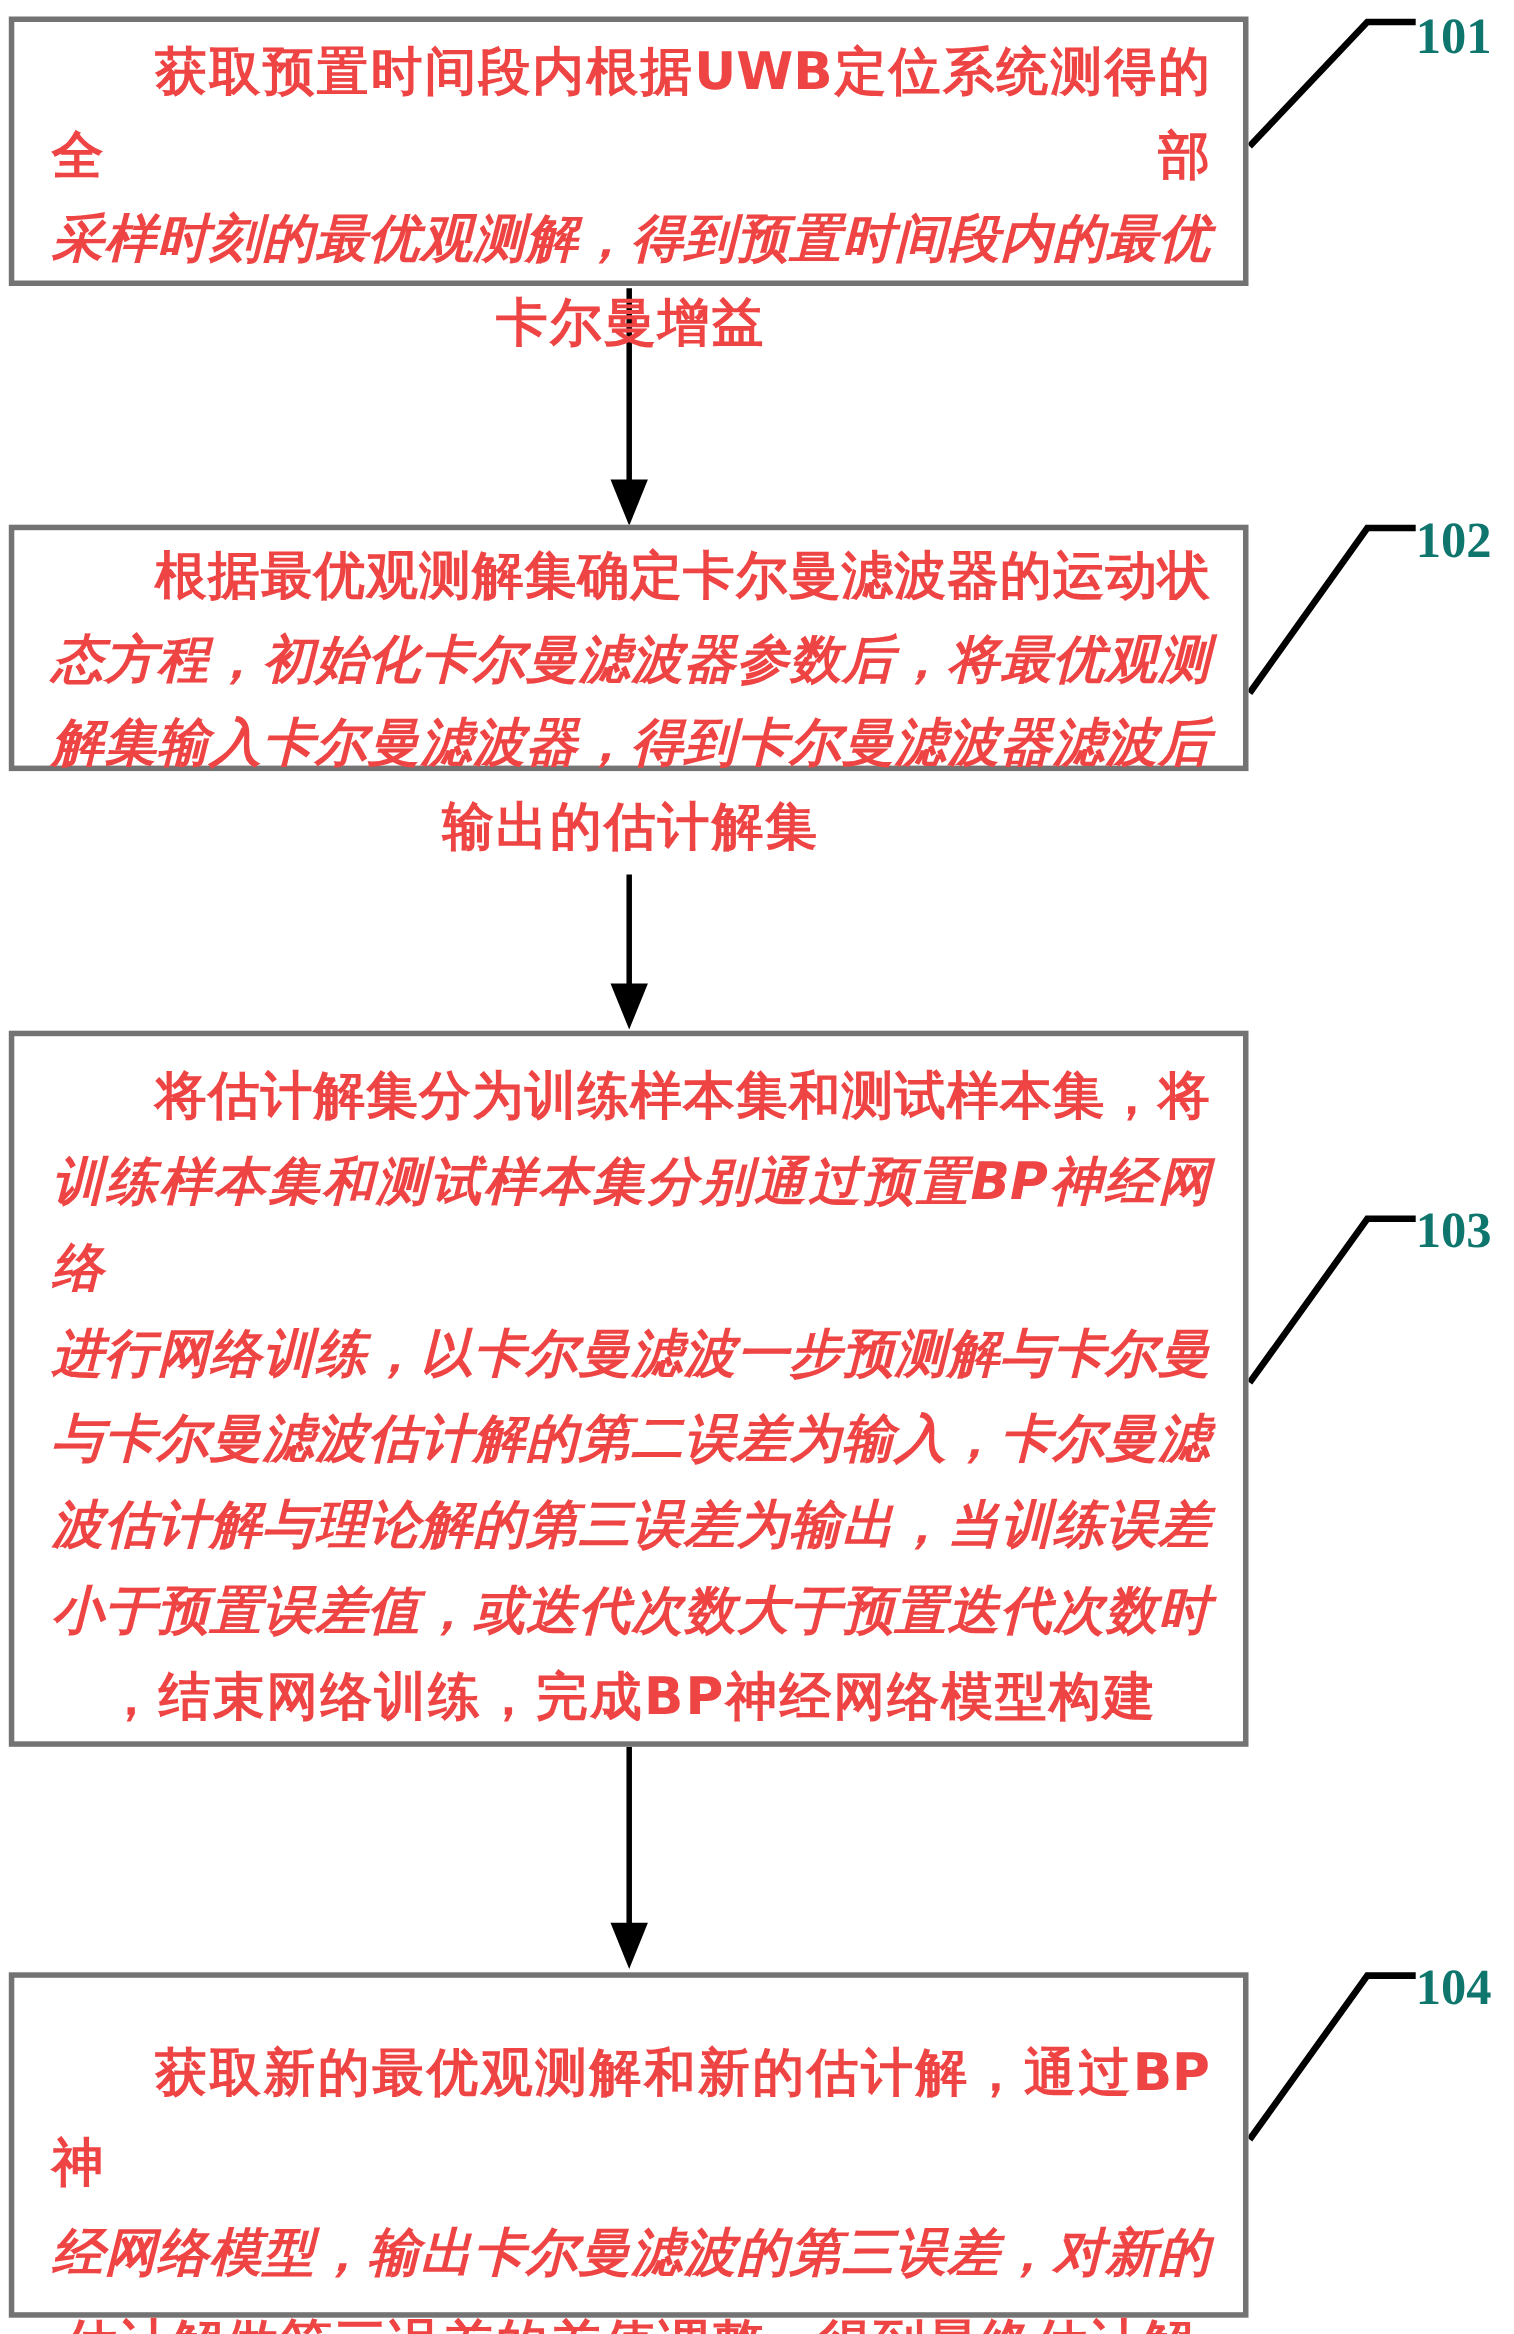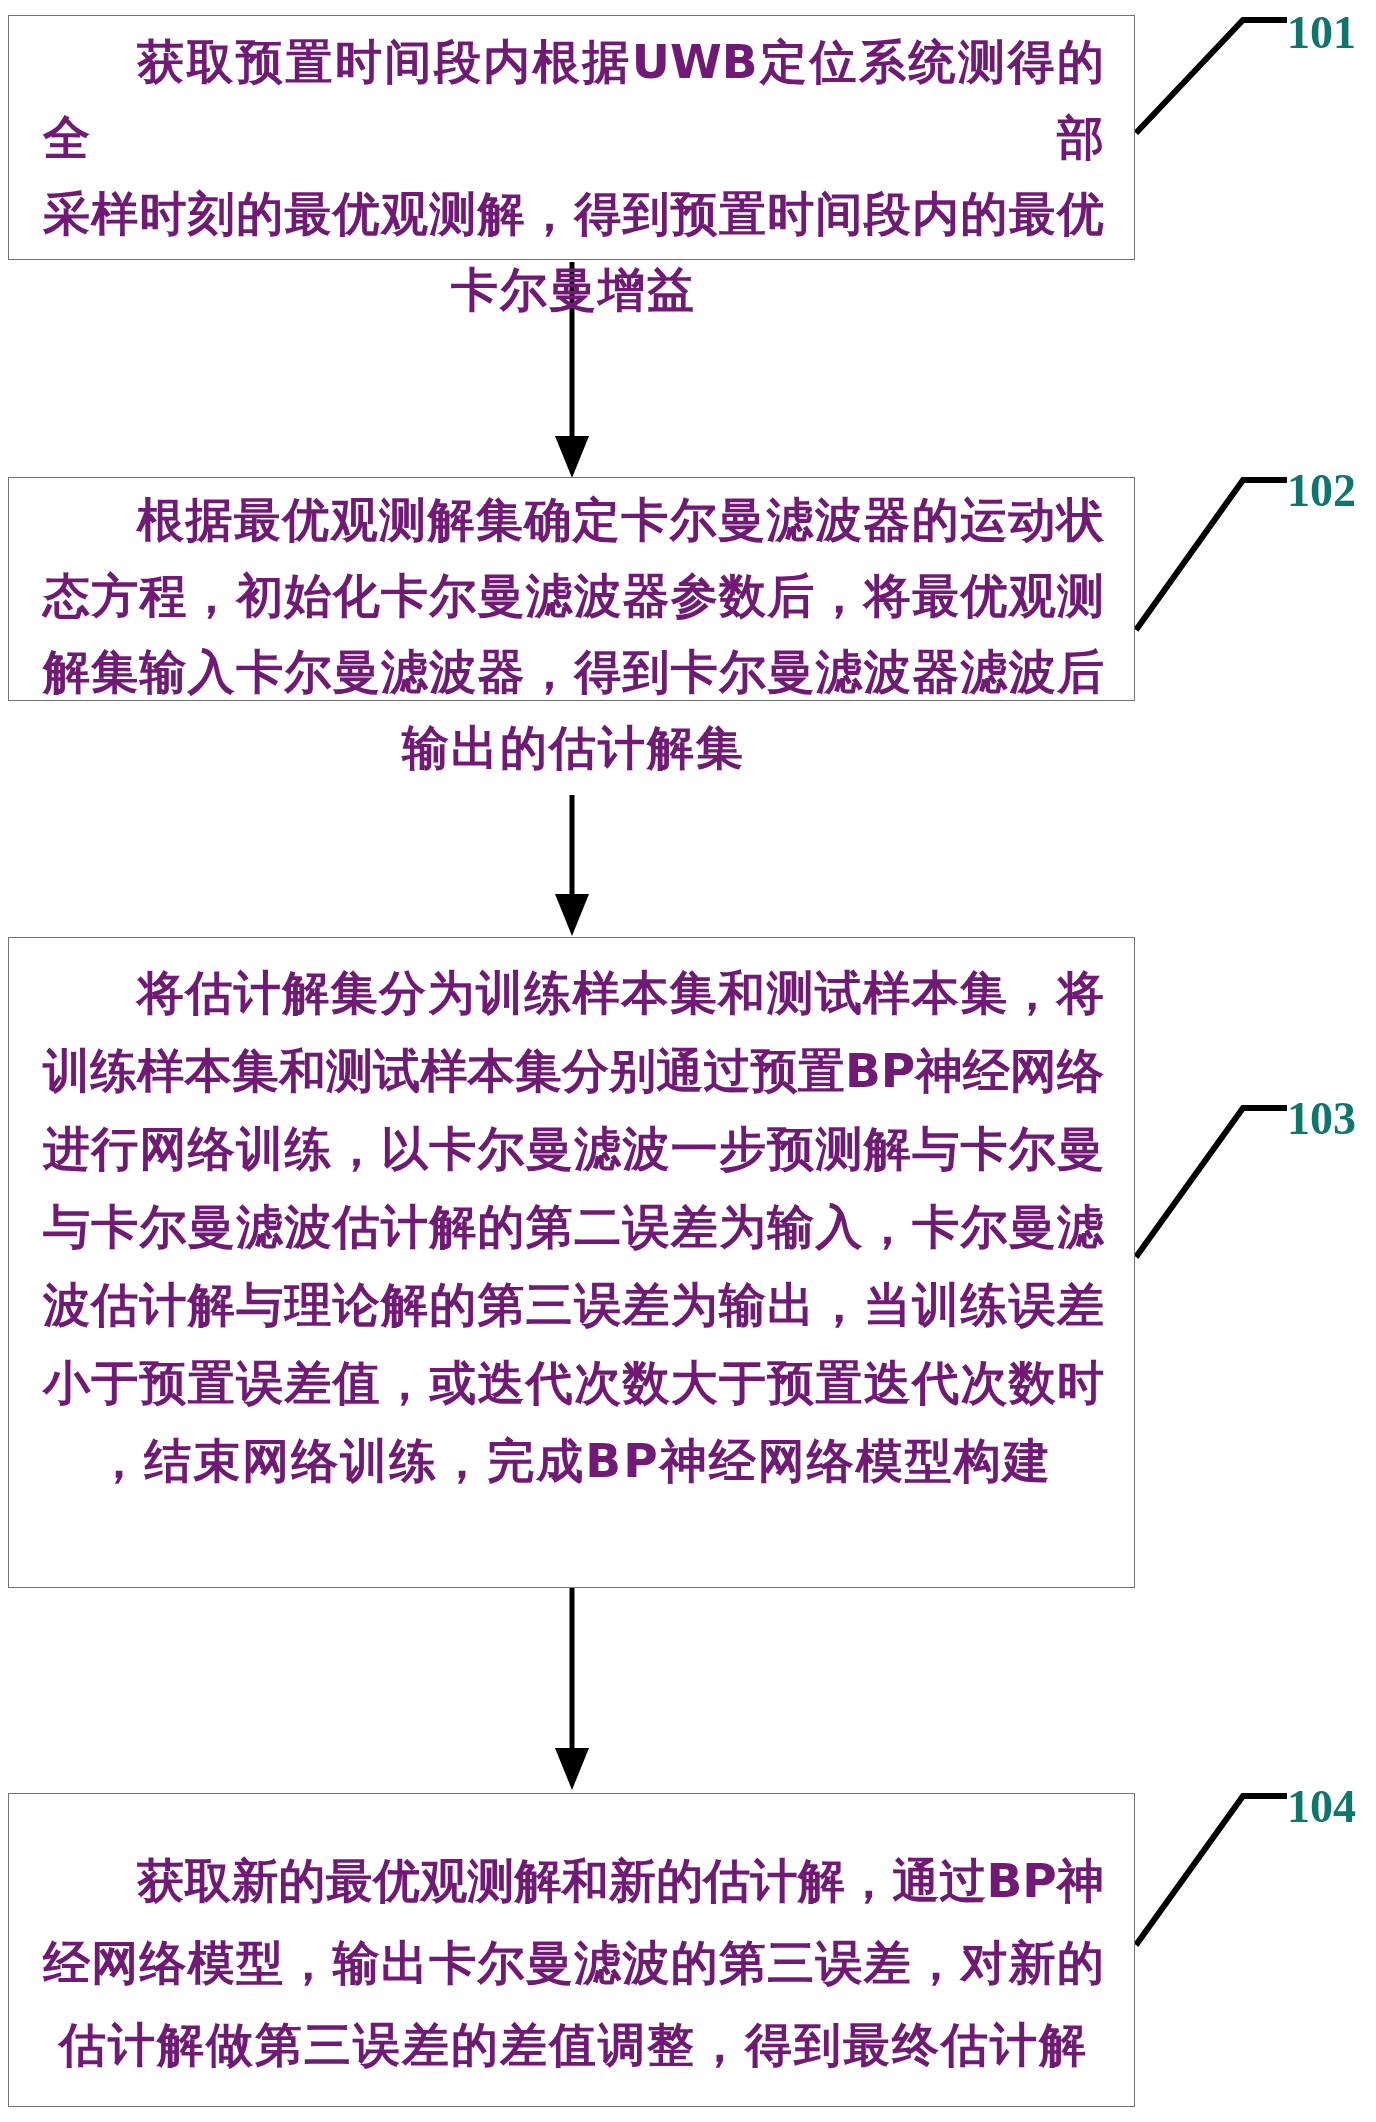--- a/index.html
+++ b/index.html
@@ -20,23 +20,23 @@
     left: 0;
     top: 0;
     width: 1376px;
     height: 2122px;
   }
   .flow-box {
     position: absolute;
     left: 8px;
     width: 1127px;
     box-sizing: border-box;
-    border: 1px solid #737373;
+    border: 5px solid #737373;
     background: #ffffff;
-    color: #701a75;
+    color: #ef4444;
     font-weight: bold;
     font-size: 47px;
     padding-left: 34px;
     padding-right: 30px;
   }
   .box-101 { top: 15px;   height: 245px; padding-top: 8px;  line-height: 76px; }
   .box-102 { top: 477px;  height: 224px; padding-top: 4px;  line-height: 76px; }
   .box-103 { top: 937px;  height: 651px; padding-top: 16px; line-height: 78px; }
   .box-104 { top: 1793px; height: 314px; padding-top: 46px; line-height: 82px; }
   .ln {
@@ -45,20 +45,21 @@
   .ln-first {
     text-indent: 2em;
     text-align: justify;
     text-align-last: justify;
     white-space: normal;
   }
   .ln-mid {
     text-align: justify;
     text-align-last: justify;
     white-space: normal;
+    font-style: italic;
   }
   .ln-center {
     text-align: center;
     letter-spacing: 2px;
     white-space: normal;
   }
   .ref-label {
     position: absolute;
     color: #0f766e;
     font-family: "Liberation Serif", "DejaVu Serif", serif;

